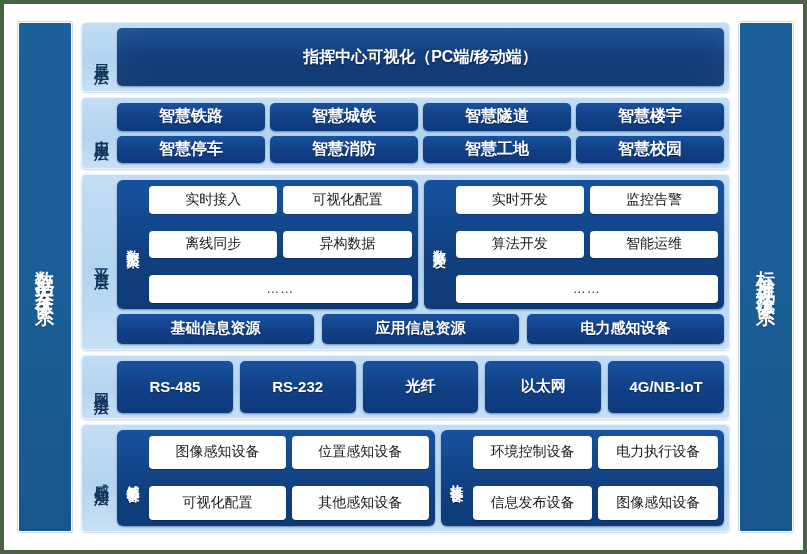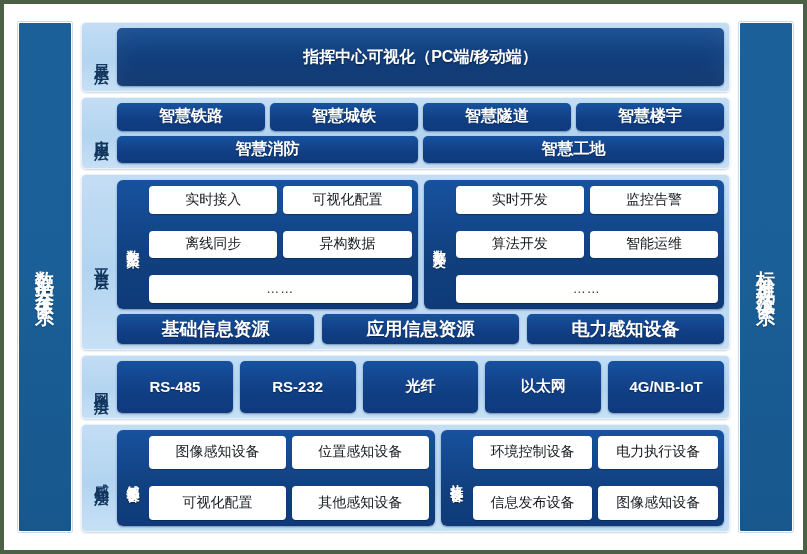--- a/index.html
+++ b/index.html
@@ -143,21 +143,21 @@
     font-size:14px;
     display:flex;align-items:center;justify-content:center;
     text-align:center;
     box-shadow:0 1px 1px rgba(0,0,0,.28);
     min-width:0;
     padding:0 2px;
     box-sizing:border-box;
   }
   .wbox.dots{font-size:13px;letter-spacing:1px;color:#31363c;}
   .plat-bottom{display:flex;gap:8px;height:30px;flex:0 0 30px;}
-  .plat-bottom .chip{flex:1 1 0;font-size:18px;}
+  .plat-bottom .chip{flex:1 1 0;font-size:15px;}
 
   
   .band-net{height:64px;}
   .net-row{display:flex;gap:7px;flex:1 1 auto;}
   .net-row .chip{flex:1 1 0;font-size:15px;}
 
   
   .band-sense{flex:1 1 auto;}
   .sense-row{display:flex;gap:6px;flex:1 1 auto;min-height:0;}
   .group.sense-left{flex:1.06 1 0;}
@@ -188,22 +188,24 @@
         <span class="vtext">应用层</span>
       </div>
       <div class="band-body">
         <div class="app-row">
           <div class="chip">智慧铁路</div>
           <div class="chip">智慧城铁</div>
           <div class="chip">智慧隧道</div>
           <div class="chip">智慧楼宇</div>
         </div>
         <div class="app-row">
+          <div class="chip">智慧停车</div>
           <div class="chip">智慧消防</div>
           <div class="chip">智慧工地</div>
+          <div class="chip">智慧校园</div>
         </div>
       </div>
     </div>
 
     <div class="band band-plat">
       <div class="band-label">
         <span class="vtext">平台层</span>
       </div>
       <div class="band-body">
 

